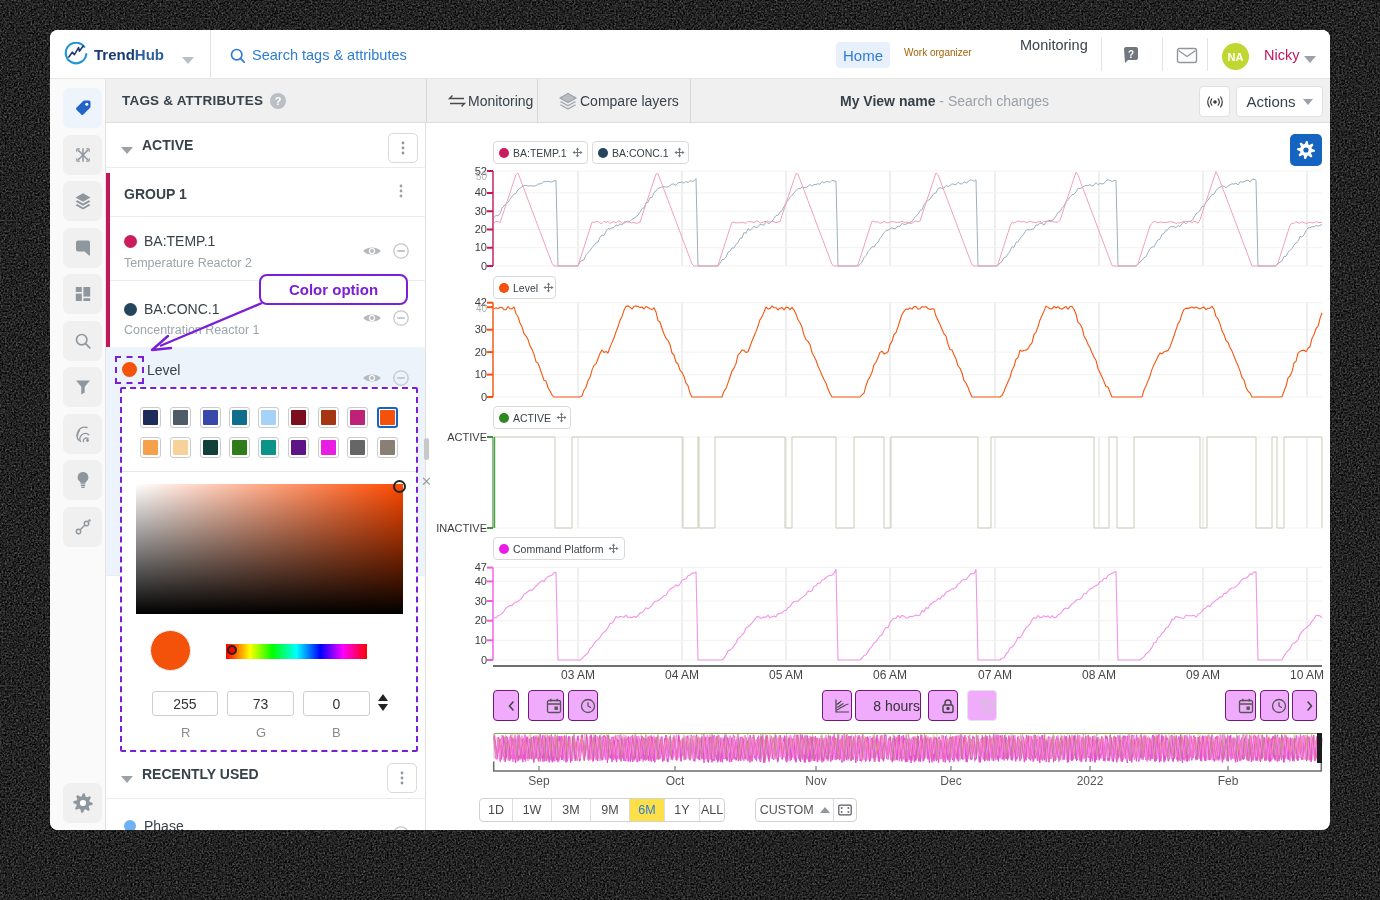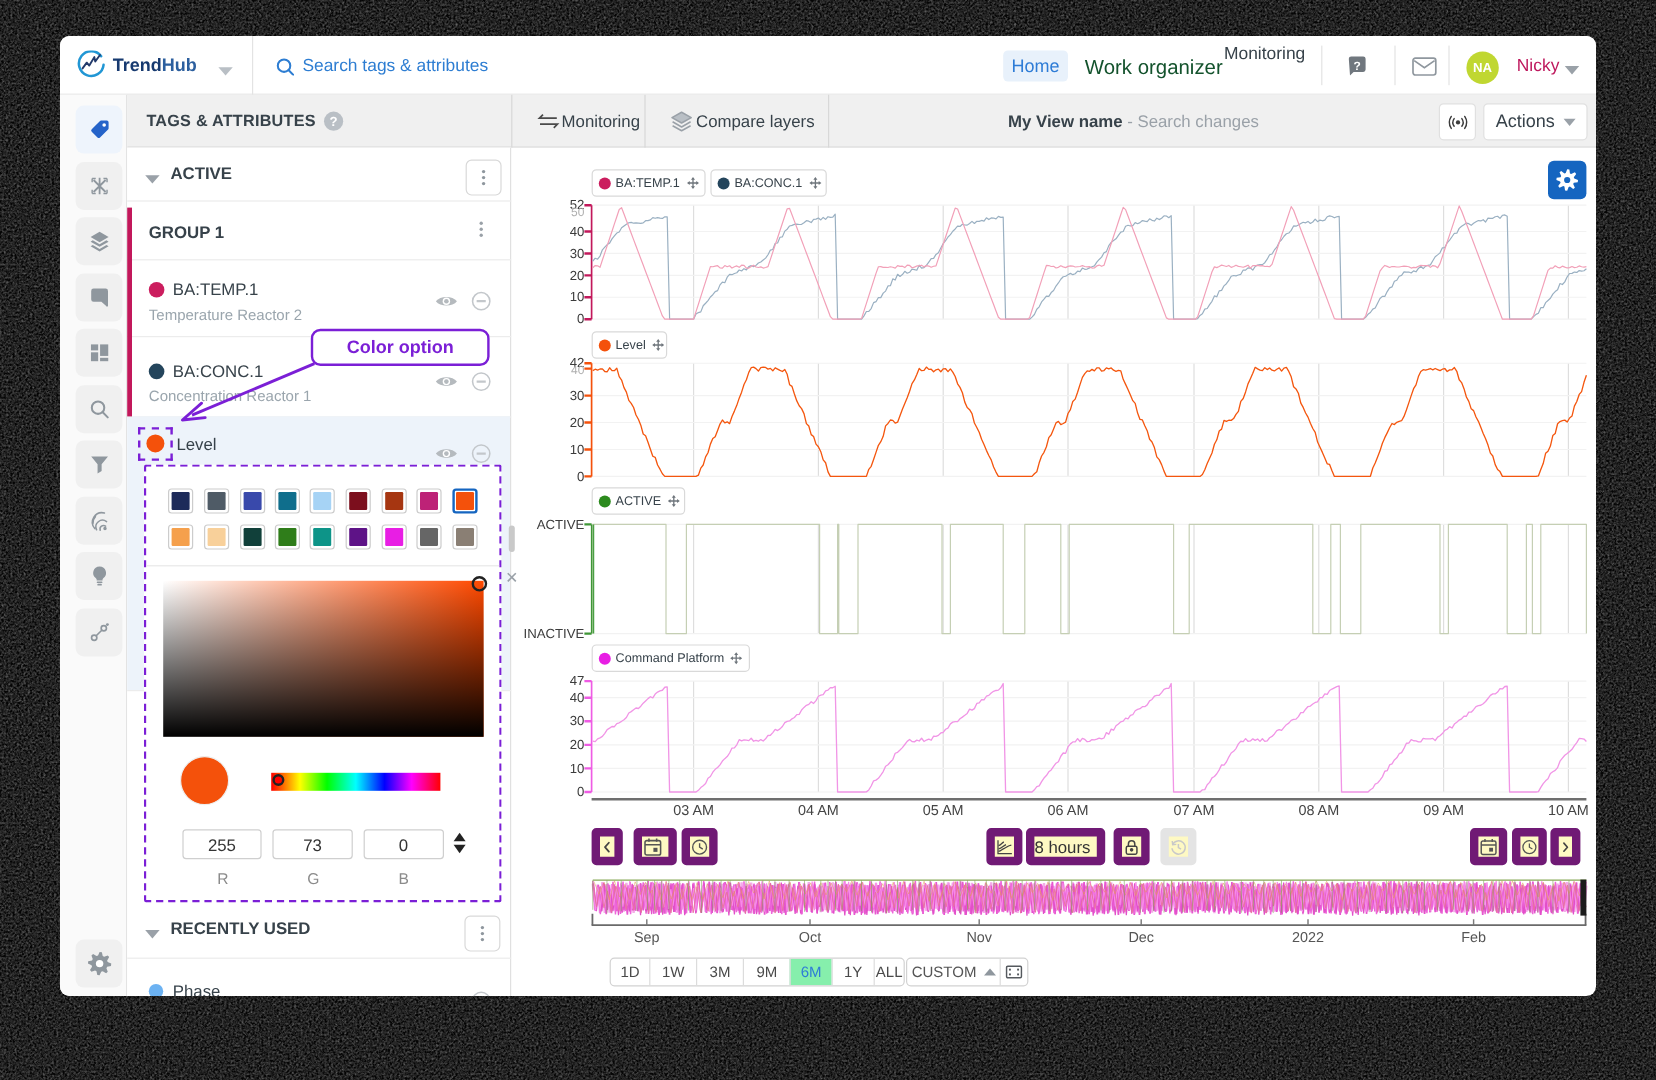--- a/index.html
+++ b/index.html
@@ -14,21 +14,21 @@
 .sep{position:absolute;left:0;width:320px;height:1px;background:#ececec}
 .row-title{font-size:14px;color:#37424a;font-weight:bold}
 .item-name{font-size:14px;color:#37424a}
 .item-sub{font-size:12.5px;color:#9aa5ad}
 .kebab-box{position:absolute;width:30px;height:30px;border:1px solid #d9d9d9;border-radius:5px;background:#fff;display:flex;align-items:center;justify-content:center}
 .dot{display:inline-block;border-radius:50%}
 .icox{position:absolute;display:flex;align-items:center;justify-content:center}
 .chip{position:absolute;height:23px;background:#fff;border:1px solid #d9d9d9;border-radius:4px;display:flex;align-items:center;gap:4px;padding:0 5px;font-size:10.5px;color:#37424a;white-space:nowrap;overflow:hidden}
 .chip .cdot{width:10px;height:10px;border-radius:50%;flex:none}
 .chip svg{flex:none}
-.btn{position:absolute;background:#fef9c3;border:7px solid #701a75;border-radius:4px;display:flex;align-items:center;justify-content:flex-start}
+.btn{position:absolute;background:#f0abfc;border:1px solid #701a75;border-radius:4px;display:flex;align-items:center;justify-content:flex-end}
 .rgrp{position:absolute;top:768px;height:24px;background:#fff;border:1px solid #d2d2d2;border-radius:4px;display:flex;overflow:hidden}
 .rgc{display:flex;align-items:center;justify-content:center;font-size:12.5px;color:#4a4a4a;border-left:1px solid #dcdcdc}
 .rgc:first-child{border-left:none}
 .charts{position:absolute;left:376px;top:100px}
 .strip{position:absolute;left:376px;top:700px}
 .pick{position:absolute;left:70px;top:357px;width:298px;height:365px;background:#fff;border:2px dashed #7b1fd6;border-radius:2px;z-index:30}
 .sw{position:absolute;width:21px;height:21px;border:1px solid #ccc;border-radius:3px;background:#fff;display:flex;align-items:center;justify-content:center}
 .sw.sel{border:2px solid #1565c0}
 .sw i{display:block;width:15px;height:15px;border-radius:1px}
 .grad{position:absolute;left:86px;top:454px;width:267px;height:130px;z-index:31;background:linear-gradient(to top,#000,rgba(0,0,0,0)),linear-gradient(to right,#fff,#ff4900)}
@@ -55,21 +55,21 @@
 <div class="abs" style="left:132px;top:20px"><span style="display:inline-block;width:0;height:0;border-left:6px solid transparent;border-right:6px solid transparent;border-top:7px solid #b9bfc5"></span></div>
 <div class="vdiv" style="left:160px;height:49px"></div>
 <div class="abs" style="left:178px;top:16px"><svg class="" width="17" height="17" viewBox="0 0 17 17">
           <g stroke="#2d7dd2" stroke-width="1.7" fill="none">
             <circle cx="8.7" cy="8.7" r="5.2"></circle>
             <path d="M12.6 12.6 L16.8 16.8" stroke-linecap="round"></path>
           </g>
         </svg></div>
 <div class="abs" style="left:202px;top:17px;font-size:14.5px;color:#2d7dd2">Search tags &amp; attributes</div>
 <div class="abs" style="left:786px;top:12px;width:54px;height:26px;background:#e8f1fb;border-radius:4px;display:flex;align-items:center;justify-content:center;font-size:15px;color:#2e7cd6">Home</div>
-<div class="abs" style="left:854px;top:17px;font-size:17px;color:#14532d">Work organizer</div>
+<div class="abs" style="left:854px;top:17px;font-size:10px;color:#a16207">Work organizer</div>
 <div class="abs" style="left:970px;top:7px;font-size:14.5px;color:#37424a">Monitoring</div>
 <div class="vdiv" style="left:1051px;top:8px;height:33px"></div>
 <div class="abs" style="left:1071px;top:15px"><svg class="" width="20" height="20" viewBox="0 0 20 20">
           <path d="M3 4 a2 2 0 0 1 2-2 h10 a2 2 0 0 1 2 2 v9 a2 2 0 0 1-2 2 h-8 l-3 3 z" fill="#70777e"></path>
           <text x="10" y="13" style="font:bold 10px Liberation Sans,sans-serif;fill:#fff" text-anchor="middle">?</text>
         </svg></div>
 <div class="vdiv" style="left:1112px;top:8px;height:33px"></div>
 <div class="abs" style="left:1126px;top:17px"><svg class="" width="22" height="17" viewBox="0 0 22 17">
           <g stroke="#8f979e" stroke-width="1.4" fill="none">
             <rect x="1.5" y="1.5" width="19" height="14" rx="2"></rect>
@@ -659,26 +659,26 @@
           <circle cx="9" cy="9" r="6.5"></circle>
           <path d="M9 5.2 V9 L12 10.8"></path>
         </g>
       </svg>
     </div>
 <div class="btn" style="left:1242px;top:660px;width:25px;height:31px">
       <svg class="" width="13" height="14" viewBox="0 0 13 14">
         <path d="M5 3 L8.5 7 L5 11" stroke="#444" stroke-width="1.6" fill="none" stroke-linecap="round" stroke-linejoin="round"></path>
       </svg>
     </div>
-<div class="rgrp" style="left:458px;width:246px">
+<div class="rgrp" style="left:429px;width:246px">
       <div class="rgc" style="width:32px">1D</div>
       <div class="rgc" style="width:39px">1W</div>
       <div class="rgc" style="width:39px">3M</div>
       <div class="rgc" style="width:39px">9M</div>
-      <div class="rgc" style="width:35px;background:#86efac;color:#2e7cd6">6M</div>
+      <div class="rgc" style="width:35px;background:#fde047;color:#2e7cd6">6M</div>
       <div class="rgc" style="width:35px">1Y</div>
       <div class="rgc" style="width:25px">ALL</div>
     </div>
 <div class="rgrp" style="left:705px;width:102px">
       <div class="rgc" style="width:79px;color:#555">CUSTOM<span style="margin-left:6px;display:inline-block;width:0;height:0;border-left:5px solid transparent;border-right:5px solid transparent;border-bottom:6px solid #8f979e"></span></div>
       <div class="rgc" style="width:23px">
         <svg class="" width="16" height="14" viewBox="0 0 16 14">
           <g stroke="#55595e" stroke-width="1.2" fill="none">
             <rect x="1.8" y="2.2" width="12.4" height="9.6" rx="1"></rect>
           </g>

